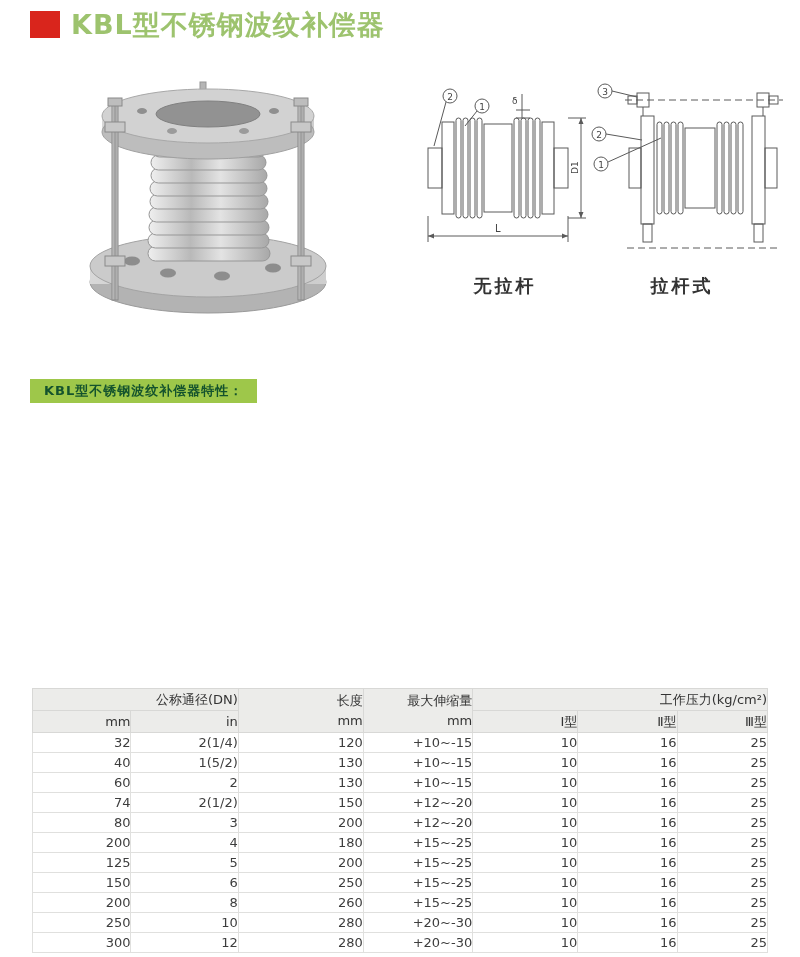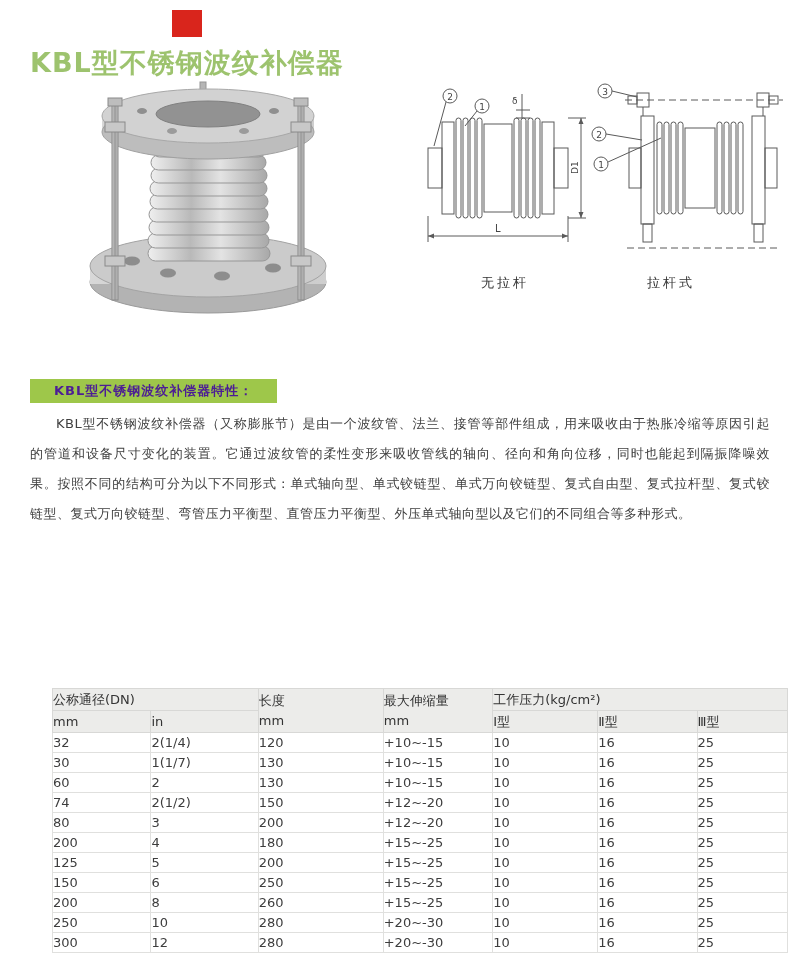--- a/index.html
+++ b/index.html
@@ -2,40 +2,40 @@
 <html><head>
 <meta charset="utf-8">
 <style>
   html,body{margin:0;padding:0;}
   body{
     width:800px;height:957px;position:relative;background:#ffffff;
     font-family:"DejaVu Sans","Liberation Sans",sans-serif;
     overflow:hidden;
   }
   
-  .doc-header{position:absolute;top:10px;left:30px;display:flex;align-items:center;gap:11px;flex-direction:column;}
+  .doc-header{position:absolute;top:10px;left:30px;display:flex;align-items:center;gap:11px;}
   .red-square{width:30px;height:27px;background:#d9251c;flex:0 0 auto;}
   .doc-title{margin:0;font-size:27px;font-weight:bold;color:#9dc36e;letter-spacing:1px;line-height:1.1;}
   
   .photo-wrap{position:absolute;left:72px;top:70px;width:272px;height:250px;}
   .drawings-wrap{position:absolute;left:420px;top:82px;width:375px;height:212px;}
   .captions{position:relative;height:24px;margin-top:2px;}
-  .caption{position:absolute;top:0;width:110px;text-align:center;font-size:13px;font-weight:normal;
+  .caption{position:absolute;top:0;width:110px;text-align:center;font-size:18px;font-weight:bold;
            color:#333;letter-spacing:3px;}
   .caption-a{left:30px;}
-  .caption-b{left:196px;}
+  .caption-b{left:207px;}
   
   .features{position:absolute;top:379px;left:30px;width:740px;}
-  .feature-heading{display:inline-block;background:#9ec74a;color:#4c1d95;font-size:13px;
-                   font-weight:bold;padding:3px 24px;letter-spacing:1px;}
+  .feature-heading{display:inline-block;background:#9ec74a;color:#14532d;font-size:13px;
+                   font-weight:bold;padding:3px 14px;letter-spacing:1px;}
   .features p{font-size:13px;color:#404040;line-height:30px;text-align:justify;
               text-indent:2em;margin:6px 0 0 0;letter-spacing:0.5px;}
   
   .spec-table{position:absolute;top:688px;left:32px;width:736px;border-collapse:collapse;
-              font-size:13px;color:#3d3d3d;text-align:left;table-layout:fixed;margin-left:20px;}
+              font-size:13px;color:#3d3d3d;text-align:right;table-layout:fixed;}
   .spec-table th{background:#ececea;font-weight:normal;color:#333;
                  border:1px solid #d8d8d6;height:21px;padding:0;line-height:20px;}
   .spec-table td{border:1px solid #e0e0de;height:19px;padding:0;background:#fff;line-height:19px;}
   .two-line div{line-height:20px;}
   
   svg text{font-family:"DejaVu Sans","Liberation Sans",sans-serif;}
 </style>
 </head>
 <body>
 
@@ -200,21 +200,20 @@
     </g>
   </svg>
   <div class="captions">
     <span class="caption caption-a">无拉杆</span>
     <span class="caption caption-b">拉杆式</span>
   </div>
 </div>
 
 <section class="features">
   <div class="feature-heading">KBL型不锈钢波纹补偿器特性：</div>
-  <p>KBL型不锈钢波纹补偿器（又称膨胀节）是由一个波纹管、法兰、接管等部件组成，用来吸收由于热胀冷缩等原因引起的管道和设备尺寸变化的装置。它通过波纹管的柔性变形来吸收管线的轴向、径向和角向位移，同时也能起到隔振降噪效果。按照不同的结构可分为以下不同形式：单式轴向型、单式铰链型、单式万向铰链型、复式自由型、复式拉杆型、复式铰链型、复式万向铰链型、弯管压力平衡型、直管压力平衡型、外压单式轴向型以及它们的不同组合等多种形式。</p>
 </section>
 
 <table class="spec-table">
   <colgroup>
     <col style="width:13.4%">
       <col style="width:14.6%">
       <col style="width:17%">
     <col style="width:14.9%">
       <col style="width:14.3%">
       <col style="width:13.5%">
@@ -245,22 +244,22 @@
       <tr>
         <td>32</td>
         <td>2(1/4)</td>
         <td>120</td>
         <td>+10~-15</td>
         <td>10</td>
         <td>16</td>
         <td>25</td>
       </tr>
       <tr>
-        <td>30</td>
-        <td>1(1/7)</td>
+        <td>40</td>
+        <td>1(5/2)</td>
         <td>130</td>
         <td>+10~-15</td>
         <td>10</td>
         <td>16</td>
         <td>25</td>
       </tr>
       <tr>
         <td>60</td>
         <td>2</td>
         <td>130</td>

